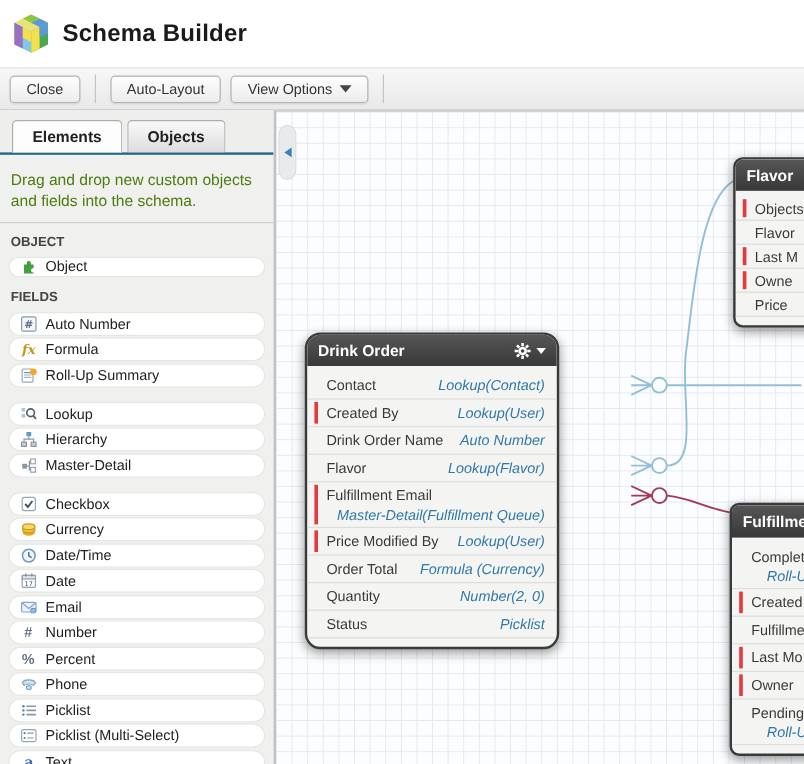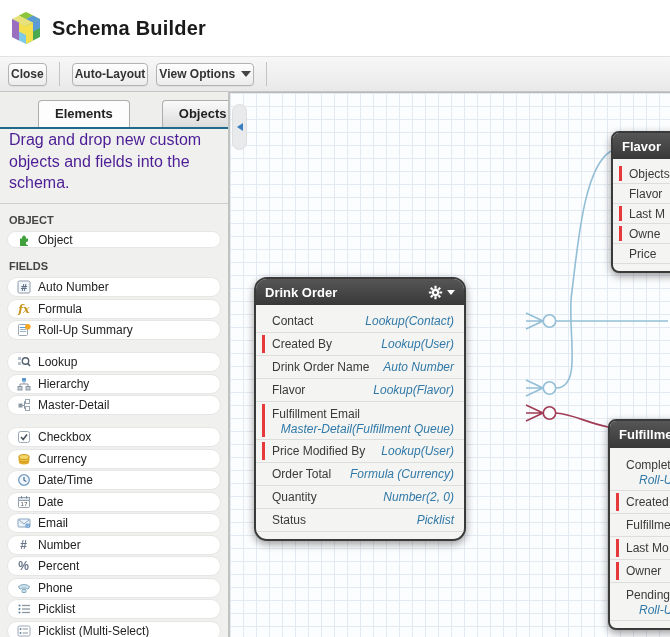--- a/index.html
+++ b/index.html
@@ -8,37 +8,37 @@
   .app { width:670px; height:637px; display:flex; flex-direction:column; }
 
   
   .page-header { height:56px; background:#fff; display:flex; align-items:center; padding-left:10px; gap:10px; }
   .page-title { font-size:20px; font-weight:700; color:#1a1a1a; letter-spacing:.2px; }
 
   
   .toolbar { height:36px; background:linear-gradient(#f7f7f7,#e9e9e9); border-top:1px solid #e2e2e2;
              border-bottom:1px solid #c6c6c6; display:flex; align-items:center; padding:0 8px; gap:8px; }
   .tb-btn { background:linear-gradient(#fefefe,#ececec); border:1px solid #b3b3b3; border-radius:4px;
-            height:23px; padding:0 2px; font-size:12px; font-weight:700; color:#333;
+            height:23px; padding:0 13px; font-size:12px; font-weight:400; color:#333;
             display:flex; align-items:center; gap:6px; box-shadow:0 1px 1px rgba(0,0,0,.05);
             font-family:"Liberation Sans", sans-serif; cursor:pointer; }
   .tb-sep { width:1px; height:24px; background:#c4c4c4; margin:0 4px; }
   .caret-down { width:0; height:0; border-left:5px solid transparent; border-right:5px solid transparent;
                 border-top:6px solid #444; }
 
   
   .main { flex:1; display:flex; min-height:0; }
 
   
   .sidebar { width:230px; background:#f0f0ef; border-right:2px solid #c2c2c1; display:flex; flex-direction:column; overflow:hidden; }
   .tabs { display:flex; gap:4px; padding:8px 0 0 10px; border-bottom:2px solid #20688c; background:#eeeeed; }
   .tab { border:1px solid #adadad; border-bottom:none; border-radius:4px 4px 0 0; padding:5px 16px 6px;
-         font-size:13px; font-weight:700; color:#222; background:linear-gradient(#fafafa,#dcdcdc); cursor:pointer;margin-left:28px; }
+         font-size:13px; font-weight:700; color:#222; background:linear-gradient(#fafafa,#dcdcdc); cursor:pointer; }
   .tab.active { background:#fdfdfd; position:relative; }
-  .sidebar-desc { padding:0 9px 9px; font-size:16px; color:#4c1d95; line-height:1.35; border-bottom:1px solid #cfcfce; }
+  .sidebar-desc { padding:12px 9px 9px; font-size:13px; color:#4d7c0f; line-height:1.35; border-bottom:1px solid #cfcfce; }
   .section-title { padding:10px 9px 4px; font-size:11px; font-weight:700; color:#444; }
   .pill { margin:1.5px 7px; height:20px; background:#fff; border:1px solid #e6e6e4; border-radius:11px;
           display:flex; align-items:center; gap:7px; padding:0 8px; cursor:grab; }
   .pill-label { font-size:12px; color:#222; white-space:nowrap; }
   .group { margin-top:0; }
   .group + .group { margin-top:9px; }
   .icon { width:15px; height:15px; display:inline-flex; align-items:center; justify-content:center; flex:0 0 15px; }
   .glyph { font-size:12px; font-weight:700; color:#68748a; font-style:normal; }
 
   

